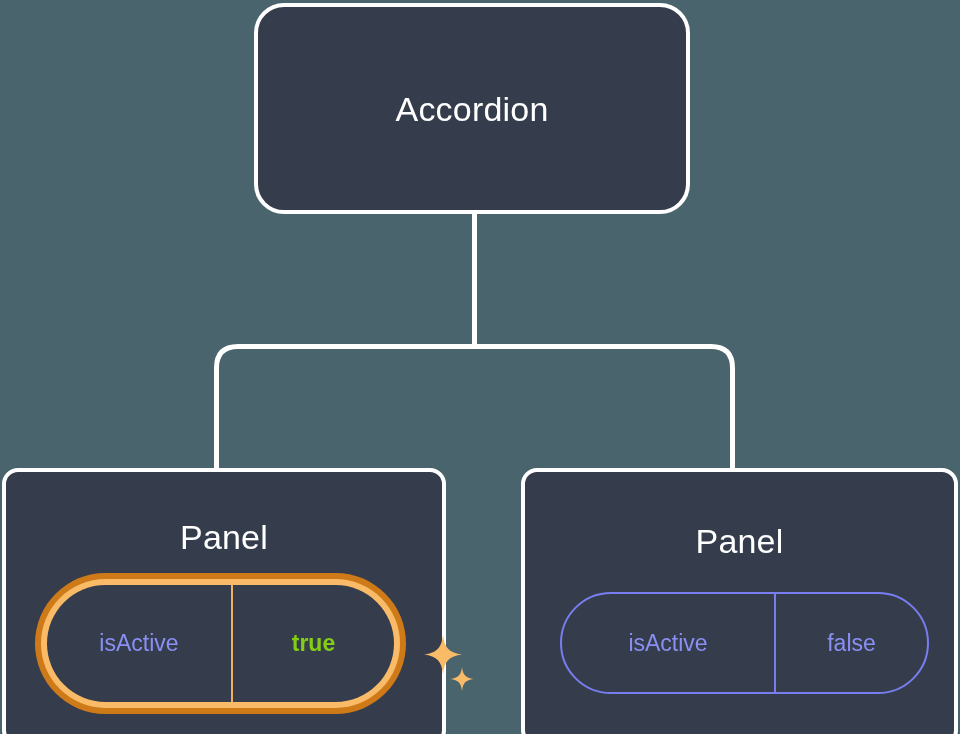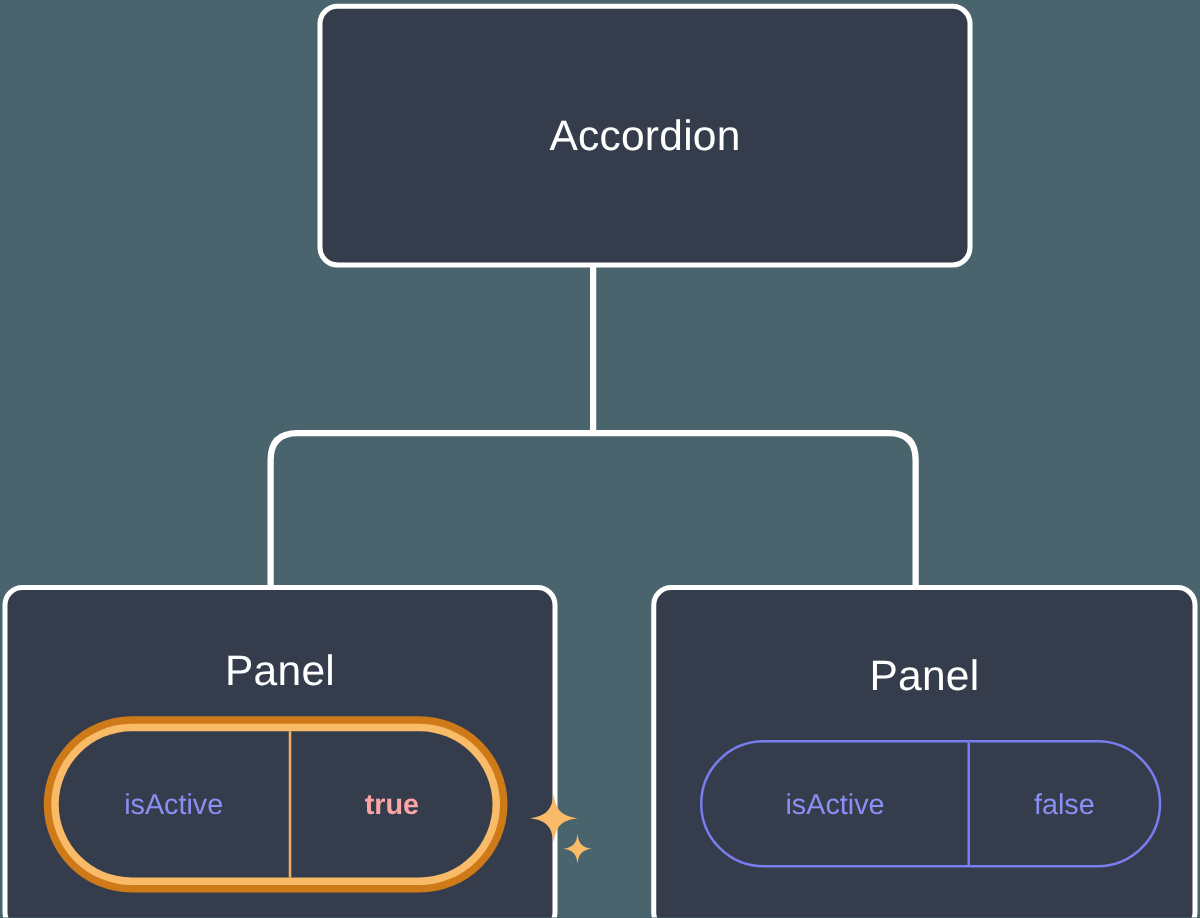--- a/index.html
+++ b/index.html
@@ -38,23 +38,24 @@
     background: #353d4c;
     border: 4px solid #ffffff;
     border-radius: 16px;
     display: flex;
     flex-direction: column;
     align-items: center;
   }
   .node-root {
     left: 254px;
     top: 3px;
-    width: 524px;
+    width: 436px;
     height: 211px;
     justify-content: center;
+    border-radius: 30px;
   }
   .node-child-left {
     left: 2px;
     top: 468px;
     width: 444px;
     height: 278px;
   }
   .node-child-right {
     left: 521px;
     top: 468px;
@@ -138,21 +139,21 @@
     padding: 0;
   }
   .pill-highlight-inner .pill-key {
     width: 53%;
     color: #8a8ff4;
     font-weight: 400;
   }
   .pill-highlight-inner .pill-value {
     width: 47%;
     border-left: 2px solid #f2b15f;
-    color: #fca5a5;
+    color: #84cc16;
     font-weight: 700;
   }
 
   .pill-left-pos  { position: absolute; left: 29px;  top: 101px; }
   .pill-right-pos { position: absolute; left: 35px;  top: 120px; }
 
   
   .sparkles {
     position: absolute;
     left: 382px;

